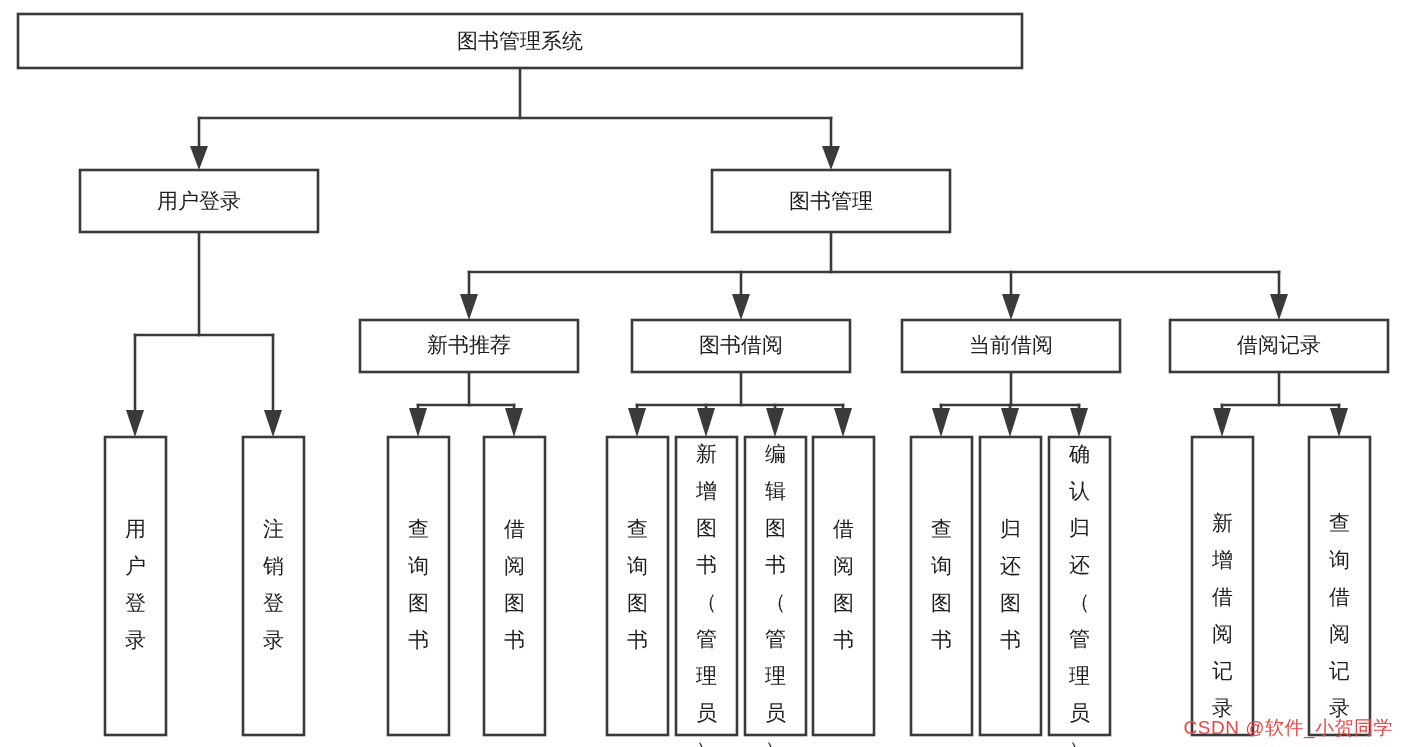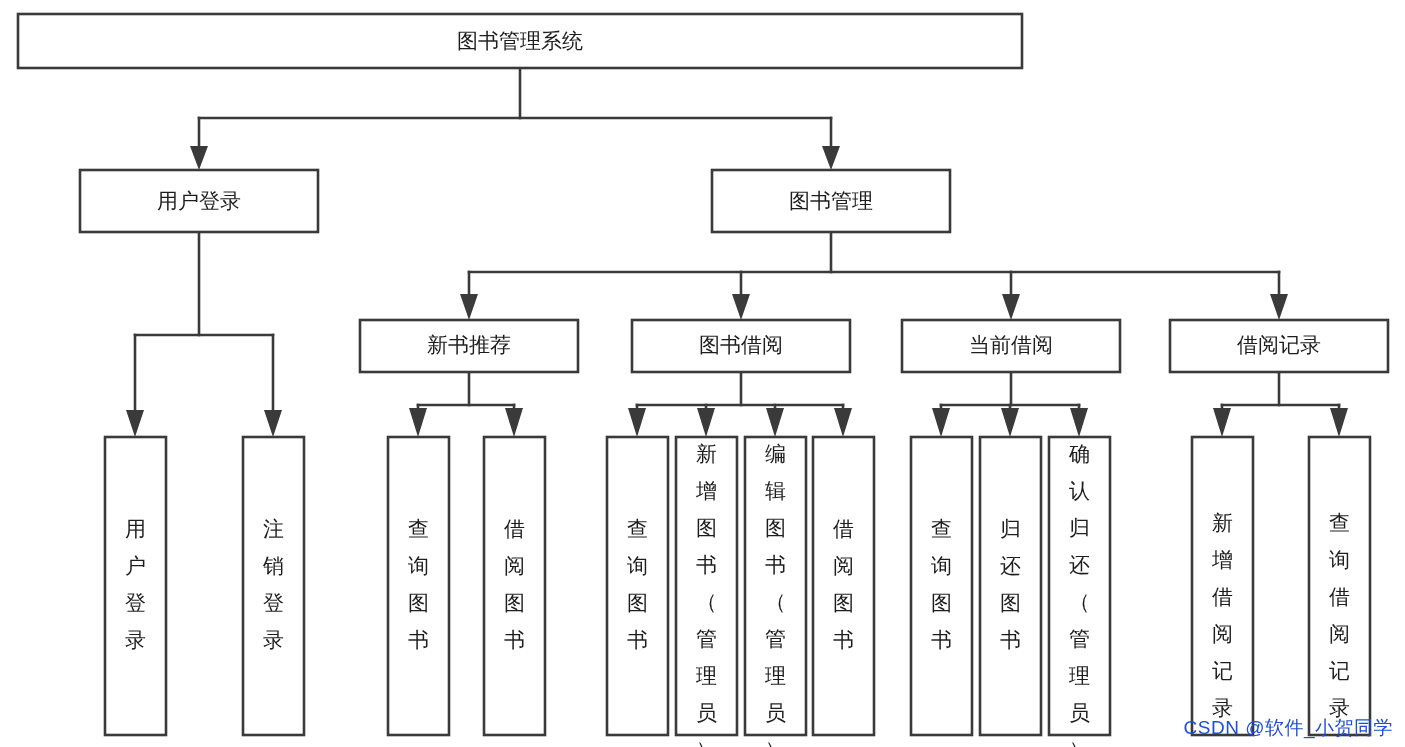--- a/index.html
+++ b/index.html
@@ -46,21 +46,21 @@
   .arrow-head {
     fill: #3a3a3a;
     stroke: none;
   }
   .watermark {
     position: absolute;
     right: 12px;
     bottom: 6px;
     font-family: "Liberation Sans", "DejaVu Sans", sans-serif;
     font-size: 19px;
-    color: #1d4ed8;
+    color: #ef4444;
     white-space: nowrap;
     letter-spacing: 0.5px;
     pointer-events: none;
   }
 </style>
 </head>
 <body>
 
 <svg id="diagram" viewBox="0 0 1405 747" xmlns="http://www.w3.org/2000/svg">
 

